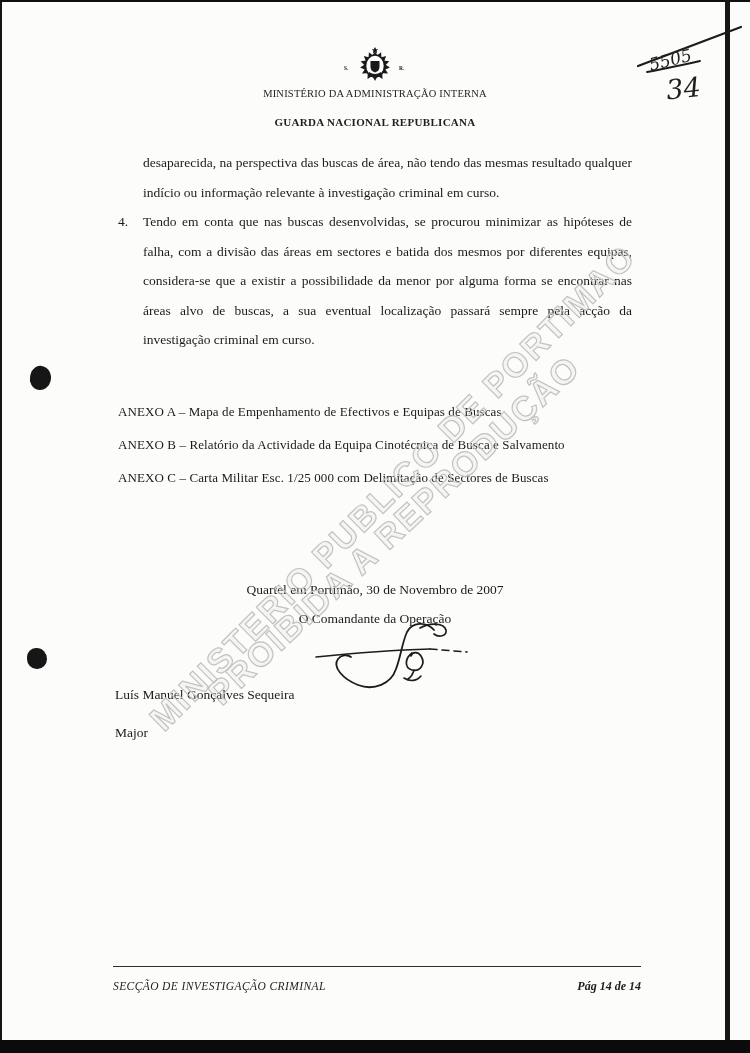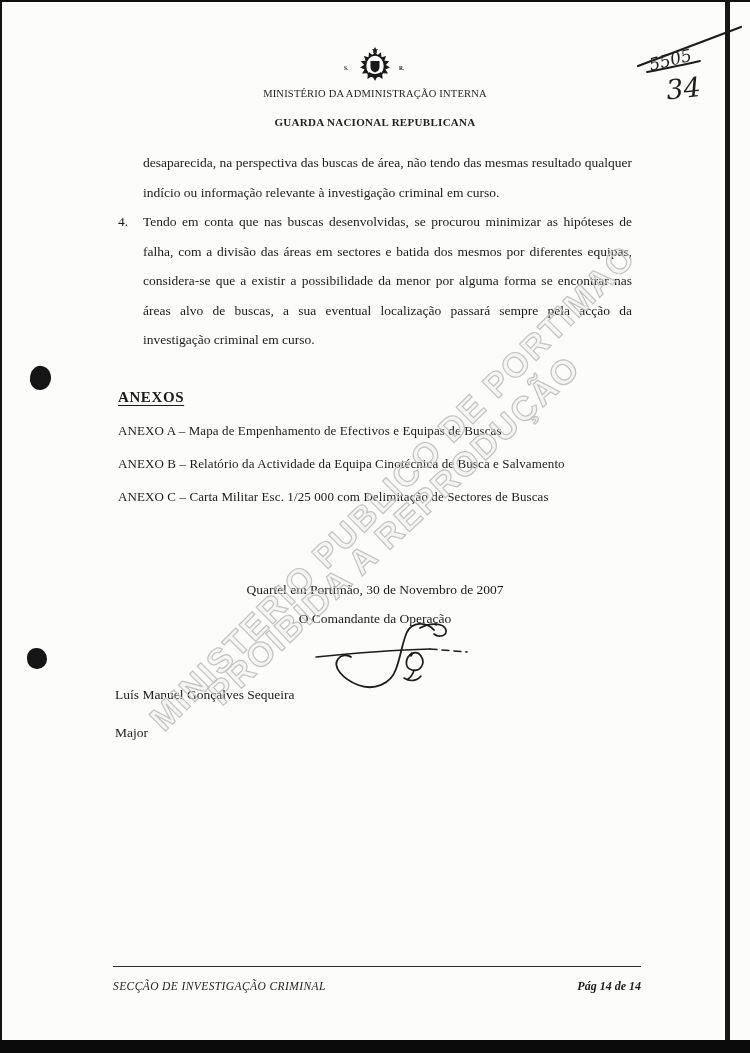--- a/index.html
+++ b/index.html
@@ -122,21 +122,20 @@
 
   <div class="bodytext">
     <p class="p-cont">desaparecida, na perspectiva das buscas de área, não tendo das mesmas resultado qualquer indício ou informação relevante à investigação criminal em curso.</p>
     <div class="item4">
       <div class="num">4.</div>
       <div class="txt">Tendo em conta que nas buscas desenvolvidas, se procurou minimizar as hipóteses de falha, com a divisão das áreas em sectores e batida dos mesmos por diferentes equipas, considera-se que a existir a possibilidade da menor por alguma forma se encontrar nas áreas alvo de buscas, a sua eventual localização passará sempre pela acção da investigação criminal em curso.</div>
     </div>
   </div>
 
   <div class="anexos">
-    <div class="anexos-heading">ANEXOS</div>
     <div class="anexo-item">ANEXO A – Mapa de Empenhamento de Efectivos e Equipas de Buscas</div>
     <div class="anexo-item">ANEXO B – Relatório da Actividade da Equipa Cinotécnica de Busca e Salvamento</div>
     <div class="anexo-item">ANEXO C – Carta Militar Esc. 1/25 000 com Delimitação de Sectores de Buscas</div>
   </div>
 
   <div class="wm wm1">MINISTERIO PUBLICO DE PORTIMAO</div>
   <div class="wm wm2">PROIBIDA A REPRODUÇÃO</div>
 
   <div class="dateblock">
     <div>Quartel em Portimão, 30 de Novembro de 2007</div>

